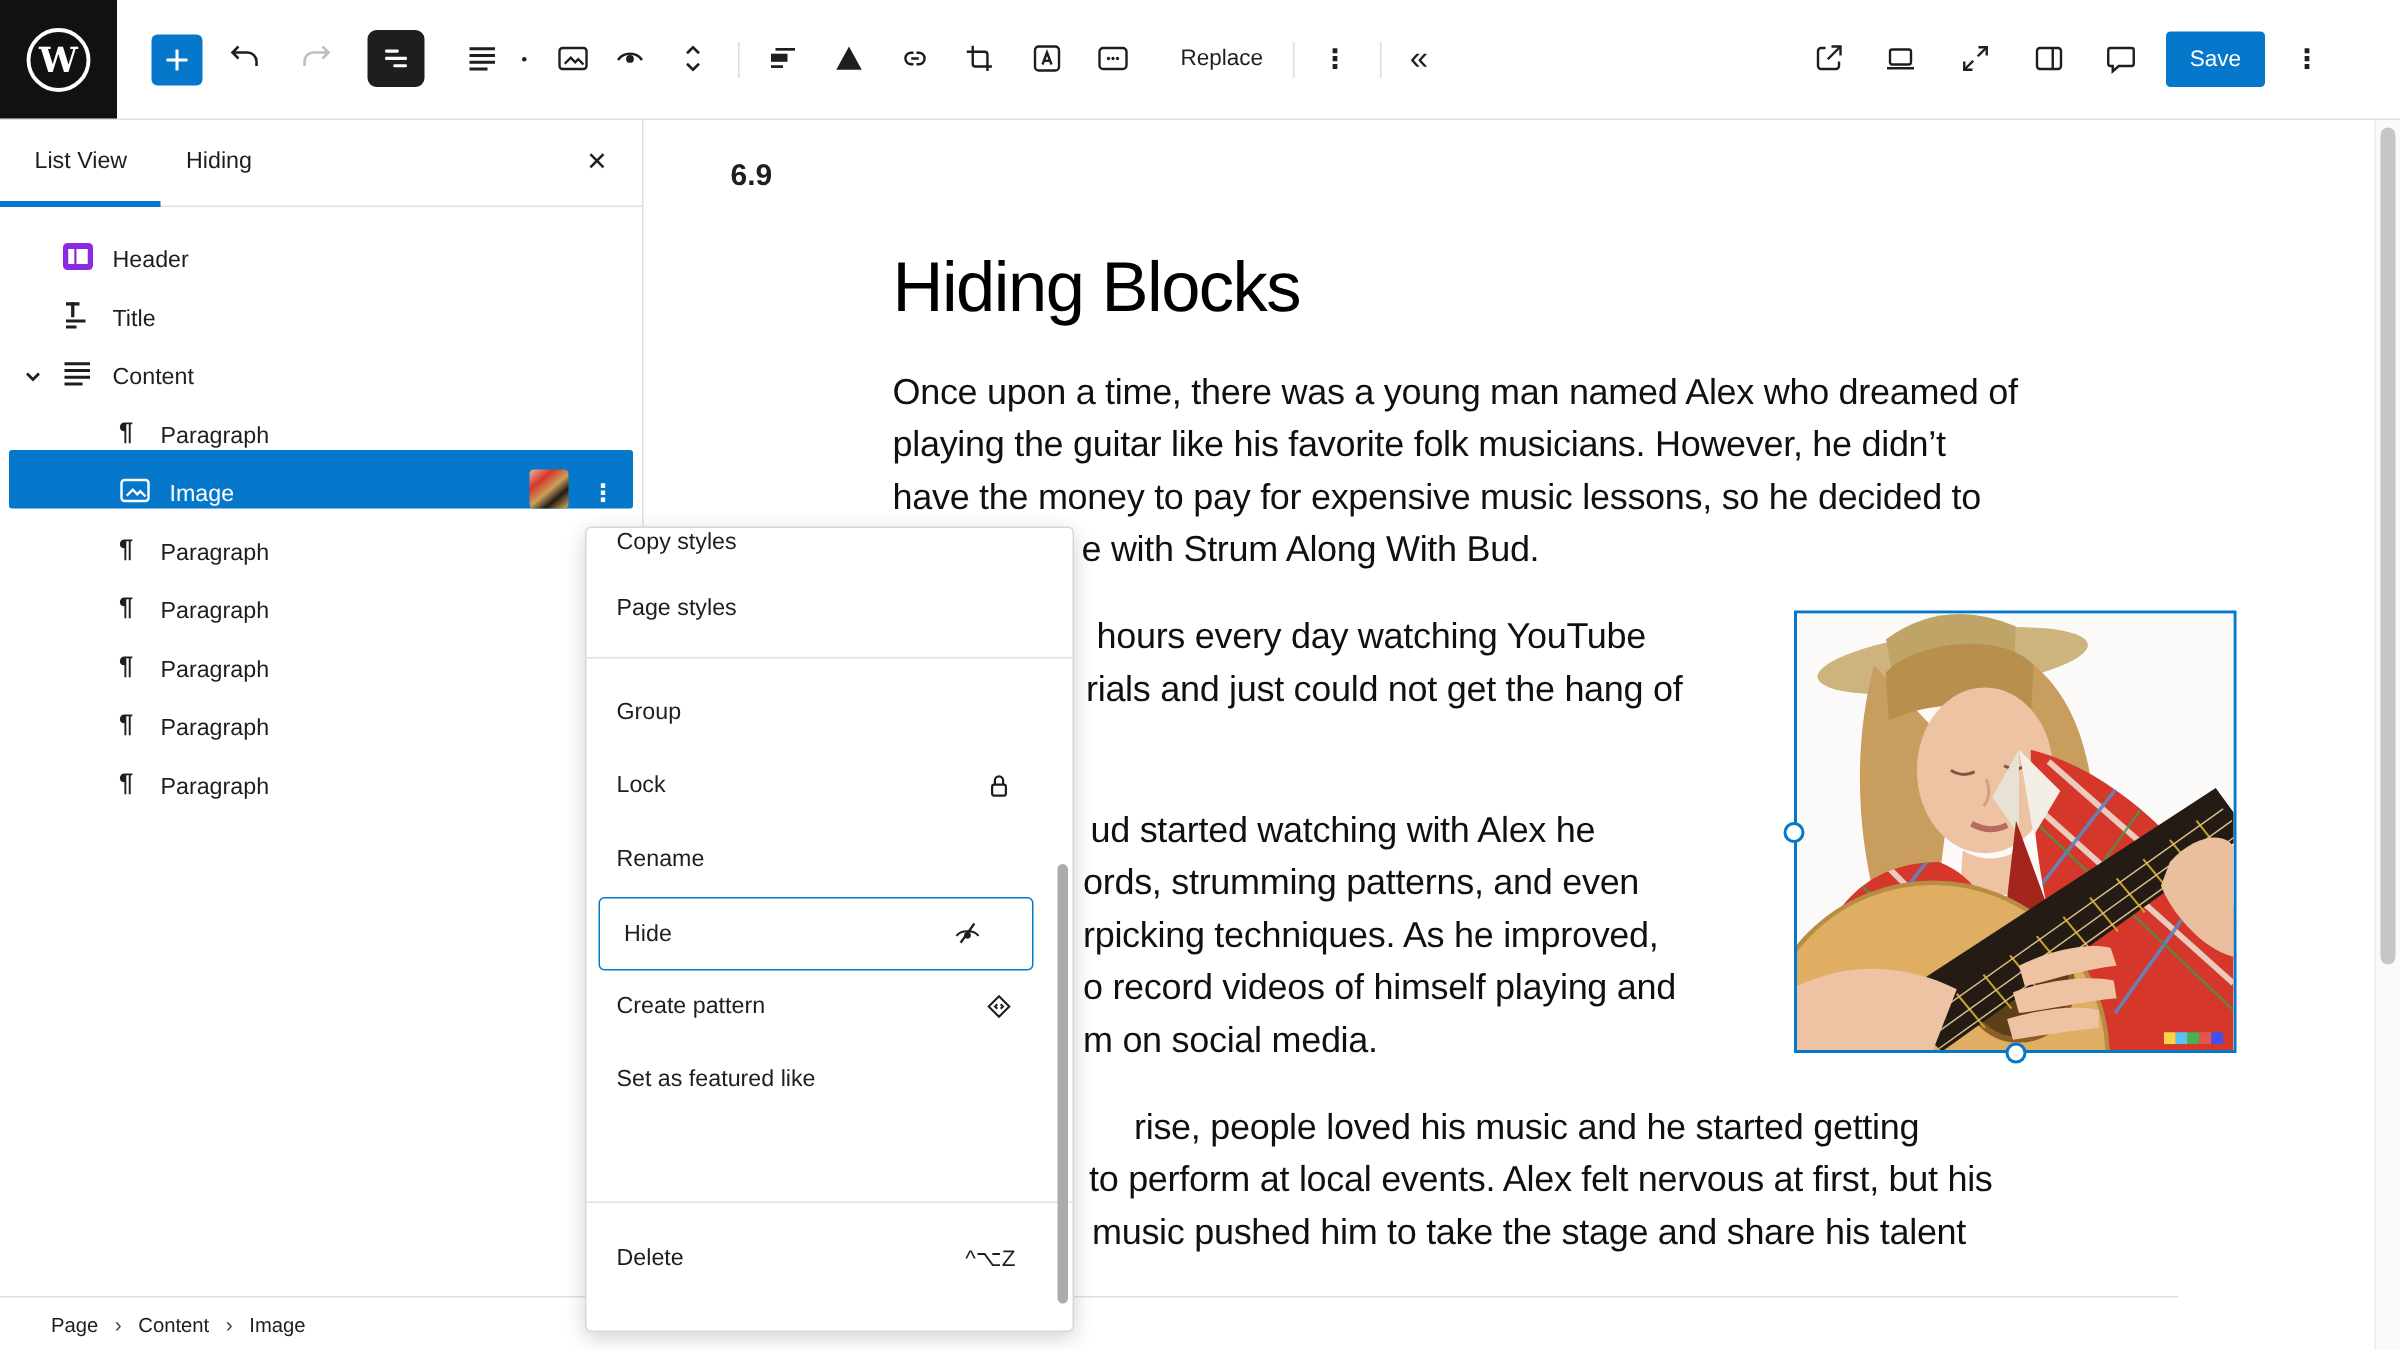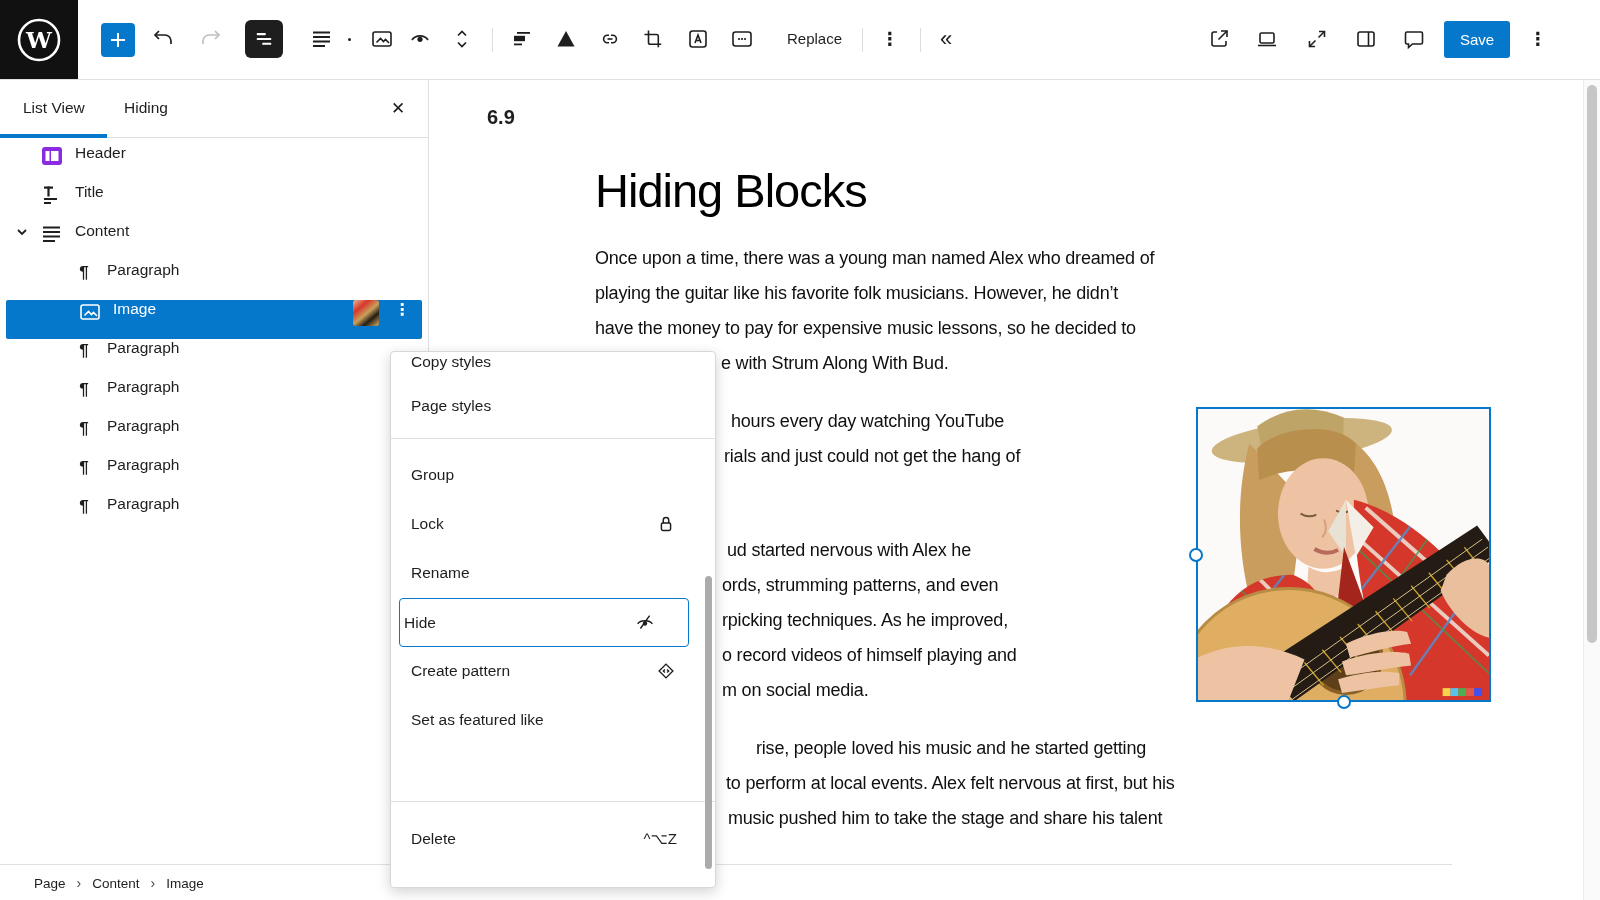--- a/index.html
+++ b/index.html
@@ -28,53 +28,53 @@
 
   
   .sidebar{position:absolute;left:0;top:79px;width:428px;height:785px;background:#fff;
           border-right:1px solid #e0e0e0;z-index:10}
   .sb-tabs{position:absolute;left:0;top:0;width:428px;height:58px;border-bottom:1px solid #e0e0e0}
   .sb-tab{position:absolute;top:20px;font-size:15.5px;color:#1e1e1e}
   .sb-underline{position:absolute;left:0;bottom:-1px;width:107px;height:4px}
   .sb-close{position:absolute;left:385px;top:16px;width:26px;height:26px;font-size:17px;
           display:flex;align-items:center;justify-content:center;color:#1e1e1e}
   .tree{position:absolute;left:0;top:65px;width:428px}
-  .lv-row{height:39px;display:flex;align-items:flex-start;font-size:15.5px;gap:11px}
+  .lv-row{height:39px;display:flex;align-items:flex-end;font-size:15.5px;gap:11px}
   .lv-row.lvl1{padding-left:40px}
   .lv-row.lvl2{padding-left:72px}
   .lv-ic{width:24px;height:24px;flex:0 0 24px;display:flex;align-items:center;justify-content:center}
   .pilcrow{font-size:17px;font-weight:700;line-height:24px;text-align:center;width:24px}
   .lv-chevron{position:absolute;left:12px;width:20px;height:20px}
   .lv-sel{margin:0 6px;border-radius:2px;color:#fff;padding-left:66px}
   .lv-thumb{width:26px;height:26px;border-radius:3px;margin-left:auto;
      background:linear-gradient(140deg,#e8b99a 0%,#d6372b 28%,#c9a05a 52%,#241c14 72%,#dfae63 100%)}
   .lv-kebab{width:24px;text-align:center;font-size:16px;font-weight:700;margin-right:8px;color:#fff}
 
   
-  .tl{position:absolute;white-space:nowrap;font-size:18px;letter-spacing:-.2px;color:#101010;z-index:1}
+  .tl{position:absolute;white-space:nowrap;font-size:24px;letter-spacing:-.2px;color:#101010;z-index:1}
   .pagenum{position:absolute;left:487px;top:106px;font-size:20px;font-weight:700;z-index:1}
   .doc-title{position:absolute;left:595px;top:163px;font-size:47px;font-weight:500;
              letter-spacing:-1px;color:#000;z-index:1}
 
   
   .imgblock{position:absolute;left:1196px;top:407px;width:295px;height:295px;z-index:2;
             box-sizing:border-box;border:2px solid var(--accent)}
   .handle{position:absolute;width:14px;height:14px;border-radius:50%;background:#fff;
           box-sizing:border-box;border:2px solid var(--accent);z-index:3}
 
   
   .menu{position:absolute;left:390px;top:351px;width:326px;height:537px;background:#fff;
         border:1px solid #d7d7d7;border-radius:4px;box-shadow:0 4px 14px rgba(0,0,0,.18);
         overflow:hidden;z-index:40;box-sizing:border-box}
   .mi{position:absolute;left:0;width:326px;height:48px;display:flex;align-items:center;
       padding-left:20px;box-sizing:border-box;font-size:15.5px;color:#1e1e1e}
   .mi .mic{position:absolute;right:40px;width:22px;height:22px}
   .mi .short{position:absolute;right:40px;font-size:15px}
   .mi-focus{left:8px;width:290px;height:49px;border:1.5px solid var(--accent);border-radius:4px;
-      background:#fff;padding-left:4px}
+      background:#fff;padding-left:16px}
   .mi-focus .mic{right:32px}
   .mdiv{position:absolute;left:0;width:326px;height:1px;background:#e0e0e0}
   .mscroll{position:absolute;right:3px;top:224px;width:7px;height:293px;border-radius:4px;background:#ababab}
 
   
   .bottombar{position:absolute;left:0;top:864px;width:1452px;height:36px;background:#fff;
         border-top:1px solid #e0e0e0;z-index:6;display:flex;align-items:center}
   .crumbs{margin-left:34px;display:flex;align-items:center;font-size:13.5px;color:#1e1e1e}
   .crumb-sep{margin:0 11px;color:#444;font-size:14px}
 
@@ -92,21 +92,21 @@
 <div class="doc-title">Hiding Blocks</div>
 
 <div class="tl" style="left:595px;top:248px">Once upon a time, there was a young man named Alex who dreamed of</div>
 <div class="tl" style="left:595px;top:283px">playing the guitar like his favorite folk musicians. However, he didn’t</div>
 <div class="tl" style="left:595px;top:318px">have the money to pay for expensive music lessons, so he decided to</div>
 <div class="tl" style="left:721px;top:353px">e with Strum Along With Bud.</div>
 
 <div class="tl" style="left:731px;top:411px">hours every day watching YouTube</div>
 <div class="tl" style="left:724px;top:446px">rials and just could not get the hang of</div>
 
-<div class="tl" style="left:727px;top:540px">ud started nervous with Alex he</div>
+<div class="tl" style="left:727px;top:540px">ud started watching with Alex he</div>
 <div class="tl" style="left:722px;top:575px">ords, strumming patterns, and even</div>
 <div class="tl" style="left:722px;top:610px">rpicking techniques. As he improved,</div>
 <div class="tl" style="left:722px;top:645px">o record videos of himself playing and</div>
 <div class="tl" style="left:722px;top:680px">m on social media.</div>
 
 <div class="tl" style="left:756px;top:738px">rise, people loved his music and he started getting</div>
 <div class="tl" style="left:726px;top:773px">to perform at local events. Alex felt nervous at first, but his</div>
 <div class="tl" style="left:728px;top:808px">music pushed him to take the stage and share his talent</div>
 
 <div class="imgblock">

